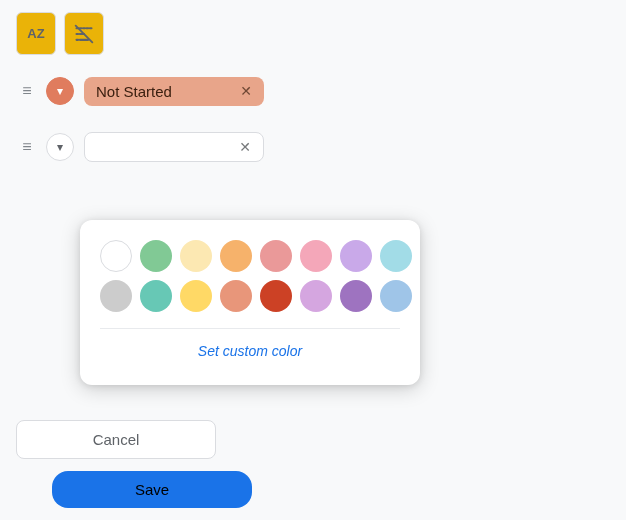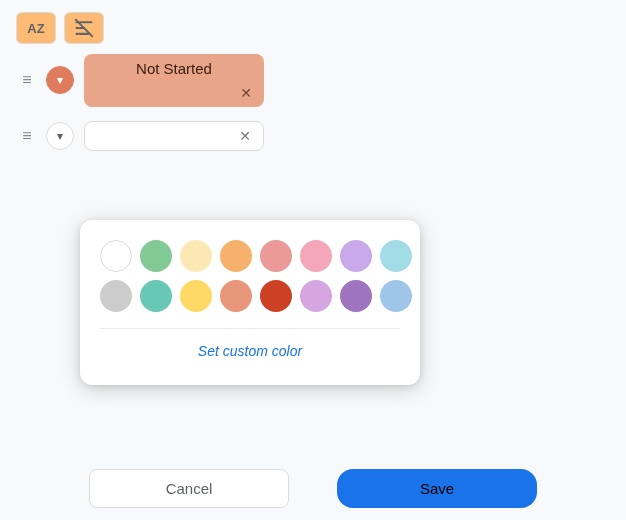--- a/index.html
+++ b/index.html
@@ -23,24 +23,24 @@
     .toolbar {
       display: flex;
       align-items: center;
       padding: 12px 16px;
       gap: 8px;
       background: #f8f9fa;
     }
 
     .toolbar-btn {
       width: 40px;
-      height: 32px;
+      height: 43px;
       border-radius: 6px;
       border: 1.5px solid #dadce0;
-      background: #fdba74;
+      background: #eab308;
       display: flex;
       align-items: center;
       justify-content: center;
       cursor: pointer;
       font-size: 14px;
       font-weight: bold;
       color: #5f6368;
     }
 
     
@@ -94,21 +94,20 @@
       padding: 6px 12px;
       border-radius: 8px;
       font-size: 15px;
       font-weight: 500;
       min-width: 180px;
     }
 
     .tag.orange {
       background: #e8a58a;
       color: #3c2010;
-      flex-direction: column;
     }
 
     .tag.outlined {
       background: white;
       border: 1.5px solid #dadce0;
       color: #3c4043;
     }
 
     .tag-x {
       cursor: pointer;
@@ -172,20 +171,21 @@
     .bottom-bar {
       position: absolute;
       bottom: 0;
       left: 0;
       right: 0;
       display: flex;
       gap: 12px;
       padding: 12px 16px;
       background: #f8f9fa;
       justify-content: center;
+      flex-direction: column;
     }
 
     .btn-cancel {
       flex: 1;
       max-width: 200px;
       padding: 10px 0;
       border-radius: 8px;
       border: 1.5px solid #dadce0;
       background: white;
       color: #5f6368;

